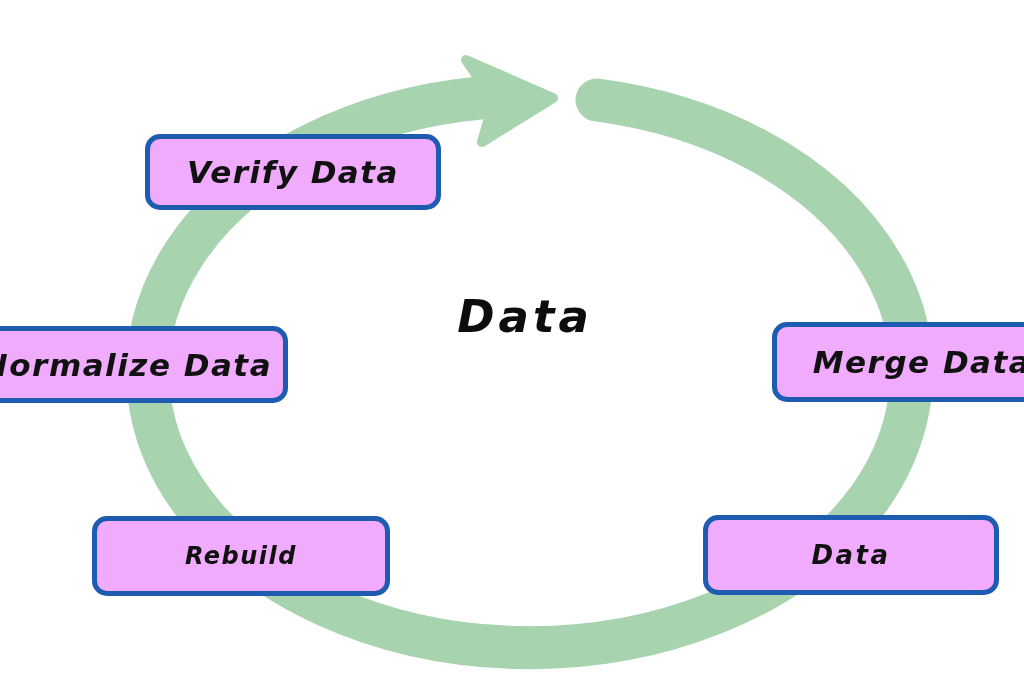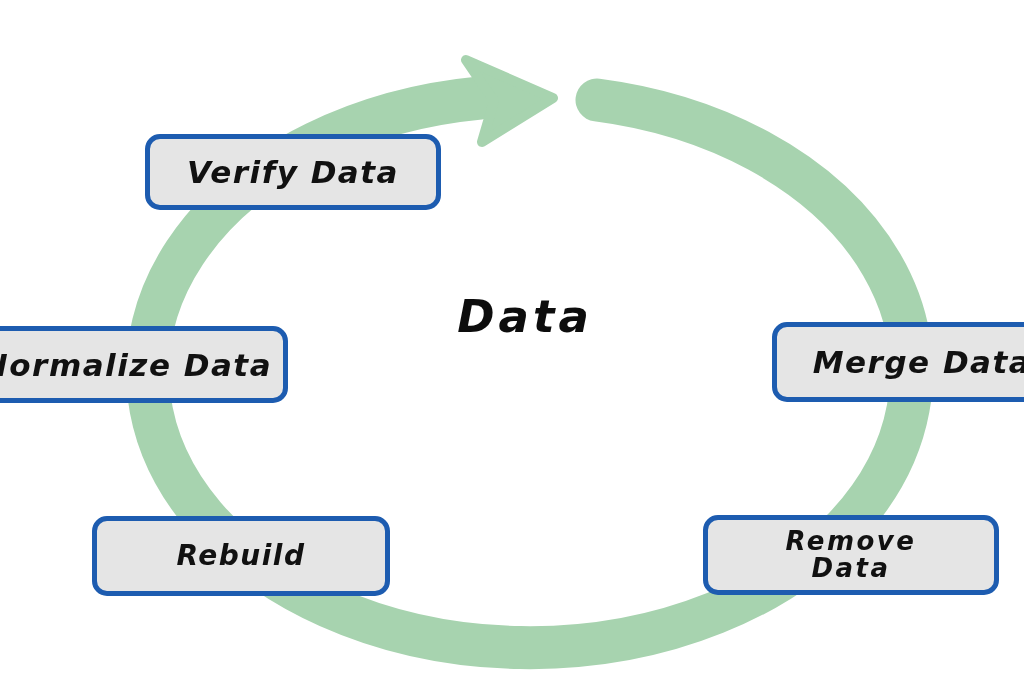--- a/index.html
+++ b/index.html
@@ -19,41 +19,41 @@
     position: absolute;
     left: 0;
     top: 0;
     width: 1024px;
     height: 683px;
     z-index: 0;
   }
   .step-box {
     position: absolute;
     z-index: 2;
-    background: #e5e5e5;
+    background: #f0abfc;
     border: 5px solid #1d5cb0;
     border-radius: 15px;
     display: flex;
     flex-direction: column;
     align-items: center;
     justify-content: center;
     text-align: center;
     color: #111111;
     font-weight: bold;
     font-style: italic;
     letter-spacing: 1.5px;
     box-sizing: border-box;
   }
   .step-box .line { display: block; }
 
   .box-verify    { left: 145px; top: 134px; width: 296px; height: 76px; font-size: 31px; }
   .box-extract   { left: 628px; top: 131px; width: 300px; height: 77px; font-size: 31px; }
   .box-merge     { left: 772px; top: 322px; width: 300px; height: 80px; font-size: 31px; }
   .box-remove    { left: 703px; top: 515px; width: 296px; height: 80px; font-size: 26px; line-height: 1.02; letter-spacing: 2.5px; }
-  .box-rebuild   { left: 92px;  top: 516px; width: 298px; height: 80px; font-size: 28px; line-height: 1.1; }
+  .box-rebuild   { left: 92px;  top: 516px; width: 298px; height: 80px; font-size: 24px; line-height: 1.1; }
   .box-normalize { left: -34px; top: 326px; width: 322px; height: 77px; font-size: 31px; }
 
   .diagram-title {
     position: absolute;
     left: 310px;
     top: 294px;
     width: 430px;
     z-index: 1;
     text-align: center;
     color: #0d0d0d;
@@ -84,21 +84,20 @@
   <div class="step-box box-verify">
     <span class="line">Verify Data</span>
   </div>
 
 
   <div class="step-box box-merge">
     <span class="line">Merge Data</span>
   </div>
 
   <div class="step-box box-remove">
-    <span class="line">Remove</span>
     <span class="line">Data</span>
   </div>
 
   <div class="step-box box-rebuild">
     <span class="line">Rebuild</span>
   </div>
 
   <div class="step-box box-normalize">
     <span class="line">Normalize Data</span>
   </div>

